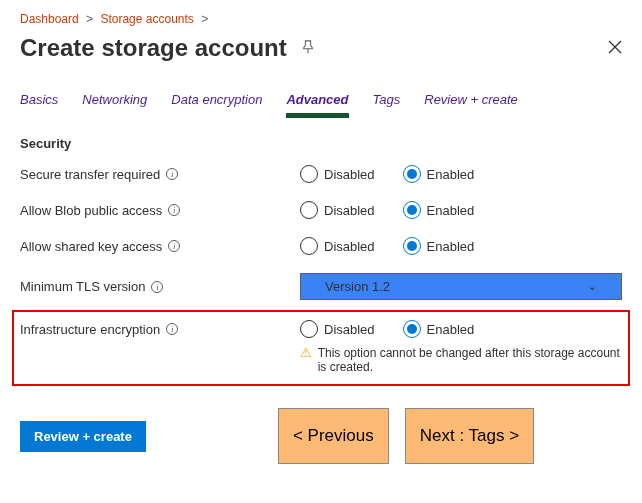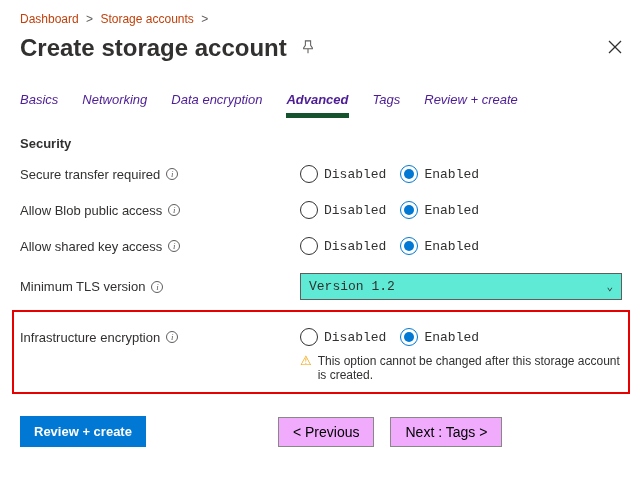--- a/index.html
+++ b/index.html
@@ -22,47 +22,47 @@
     .tab { font-size: 13px; padding: 6px 0; cursor: pointer; color: #4c1d95; font-style: italic; }
     .tab.active { border-bottom: 5px solid #14532d; font-weight: 600; }
     .section-head { font-weight: 600; font-size: 13px; margin-bottom: 14px; }
     .form-row { display: flex; align-items: center; margin-bottom: 18px; }
     .label-col { width: 280px; display: flex; align-items: center; gap: 6px; font-size: 13px; }
     .info-icon {
       width: 12px; height: 12px; border: 1px solid #605e5c; border-radius: 50%;
       display: inline-flex; align-items: center; justify-content: center;
       font-size: 9px; color: #605e5c; font-style: italic; font-family: serif;
     }
-    .ctrl-col { flex: 1; display: flex; align-items: center; gap: 14px; font-family: Liberation Mono, monospace; }
+    .ctrl-col { flex: 1; display: flex; align-items: center; gap: 28px; }
     .radio-opt { display: flex; align-items: center; gap: 6px; cursor: pointer; }
     .radio {
       width: 18px; height: 18px; border: 1px solid #323130; border-radius: 50%;
       display: inline-flex; align-items: center; justify-content: center;
     }
     .radio.checked { border-color: #0078d4; }
     .radio.checked::after {
       content: ""; width: 10px; height: 10px; background: #0078d4; border-radius: 50%;
     }
     .select {
-      width: 100%; border: 1px solid #605e5c; padding: 5px 8px;
+      width: 100%; border: 1px solid #605e5c; padding: 5px 24px;
       display: flex; justify-content: space-between; align-items: center;
-      font-size: 13px; cursor: pointer; background: #5eead4;
+      font-size: 13px; cursor: pointer; background: #3b82f6;
     }
     .chev { font-size: 11px; color: #323130; }
-    .highlight-box { border: 2px solid #e60000; padding: 16px 6px 10px; margin: -8px -8px 18px; }
+    .highlight-box { border: 2px solid #e60000; padding: 8px 6px 10px; margin: -8px -8px 18px; }
     .note-row { margin-left: 280px; margin-top: 8px; display: flex; gap: 6px; align-items: flex-start; font-size: 12px; }
     .warn-icon { color: #f2a100; font-size: 13px; line-height: 1; }
     .footer { display: flex; gap: 16px; margin-top: 22px; align-items: center; }
     .btn-primary {
       background: #0078d4; color: #fff; border: none; padding: 8px 14px;
       font-size: 13px; font-weight: 600; cursor: pointer;
     }
     .btn-sec {
-      background: #f0abfc; border: 1px solid #8a8886; padding: 6px 14px;
-      font-size: 14px; cursor: pointer;
+      background: #fdba74; border: 1px solid #8a8886; padding: 17px 14px;
+      font-size: 17px; cursor: pointer;
     }
     .footer-gap { width: 100px; }
   </style>
 </head>
 <body>
 
 <div class="breadcrumb">
   <a href="#">Dashboard</a>
   <span class="sep">&gt;</span>
   <a href="#">Storage accounts</a>

